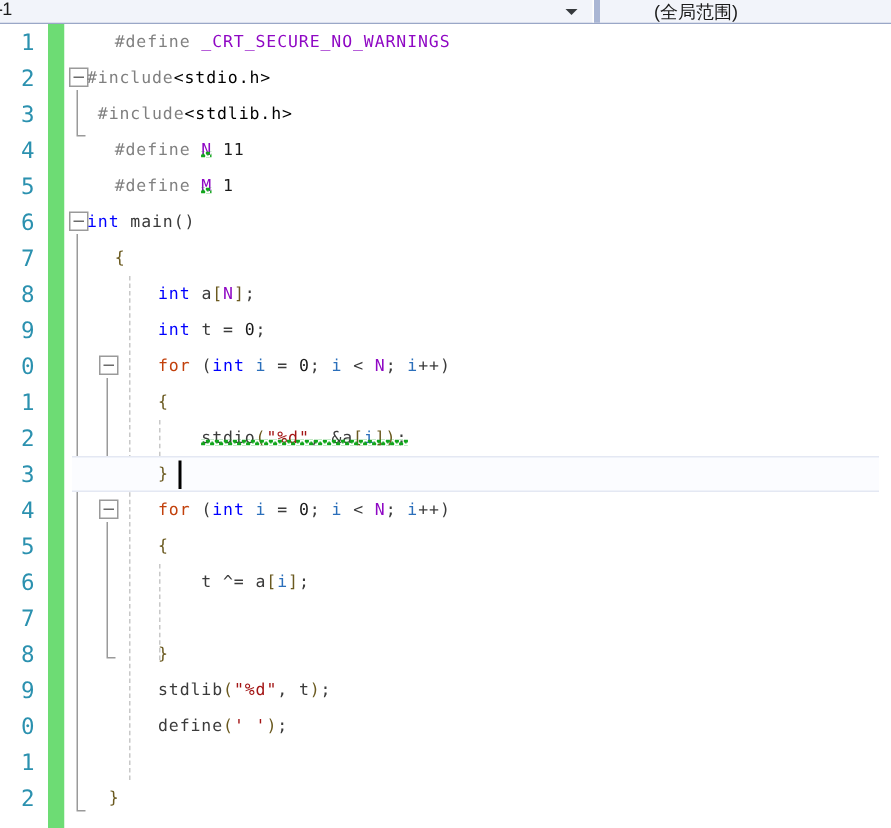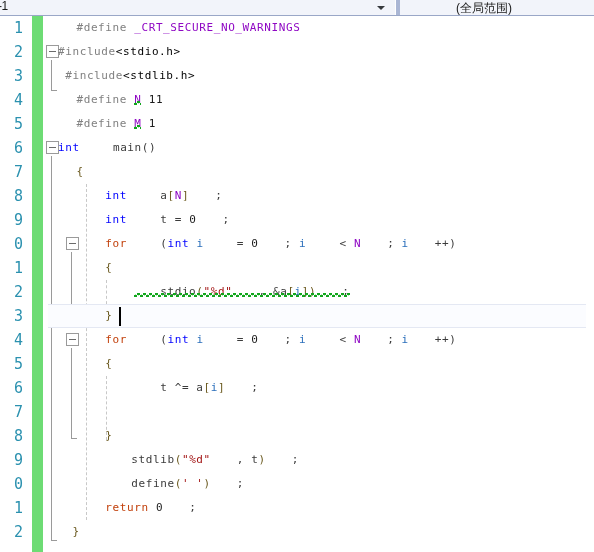--- a/index.html
+++ b/index.html
@@ -21,21 +21,21 @@
     align-items: stretch;
   }
   .nav-combo {
     position: relative;
     height: 100%;
     background: #f2f4fa;
     display: flex; align-items: center;
     overflow: hidden;
   }
   #nav-combo-left { width: 396px; border-right: 1px solid #ffffff; }
-  #nav-combo-right { flex: 1 1 auto; padding-left: 56px; }
+  #nav-combo-right { flex: 1 1 auto; padding-left: 36px; }
 
   .combo-text {
     font-family: "Liberation Sans", sans-serif;
     font-size: 12px;
     color: #1a1a1a;
     white-space: nowrap;
     line-height: 14px;
   }
   #nav-combo-left .combo-text {
     margin-left: -2px;
@@ -114,21 +114,21 @@
     line-height: 24px;
   }
 
   
   .kw   { color: #0000ff; }
   .kw2  { color: #c2410c; }
   .mac  { color: #8f08c4; }
   .str  { color: #a31515; }
   .pp   { color: #808080; }
   .hdr  { color: #000000; }
-  .id   { color: #3b3b3b; margin-left: 26px; }
+  .id   { color: #3b3b3b; }
   .var  { color: #2b6fbb; }
   .num  { color: #1b1b1b; }
   .br   { color: #6b5a20; }
 
   
   .squiggle {
     position: relative;
   }
   .squiggle::after {
     content: "";
@@ -333,21 +333,20 @@
       <span class="code">      <span class="id">stdlib</span><span class="br">(</span><span class="str">"%d"</span><span class="id">, t</span><span class="br">)</span><span class="id">;</span></span>
     </div>
 
     <div class="row" style="top:456px;">
       <span class="lineno">0</span>
       <span class="code">      <span class="id">define</span><span class="br">(</span><span class="str">' '</span><span class="br">)</span><span class="id">;</span></span>
     </div>
 
     <div class="row" style="top:480px;">
       <span class="lineno">1</span>
-      <span class="code">      <span class="kw2">return</span> <span class="num">0</span><span class="id">;</span></span>
     </div>
 
     <div class="row" style="top:504px;">
       <span class="lineno">2</span>
       <span class="code" style="left:58px;"><span class="br">  }</span></span>
     </div>
 
   </div>
 </div>
 

